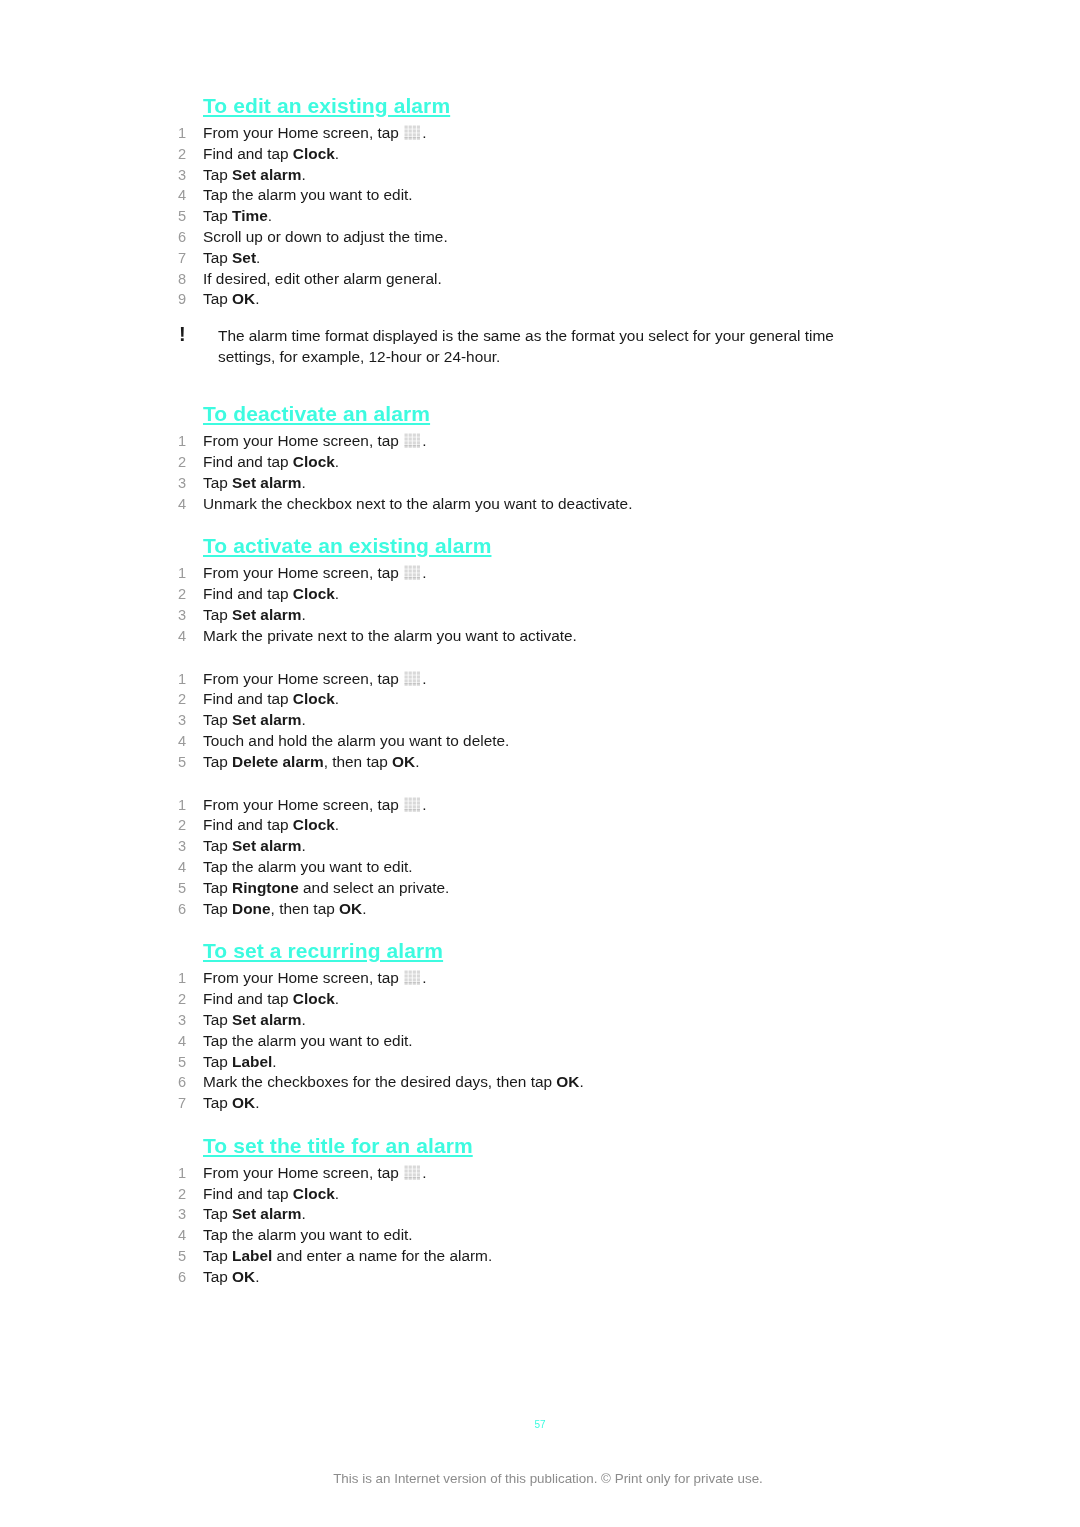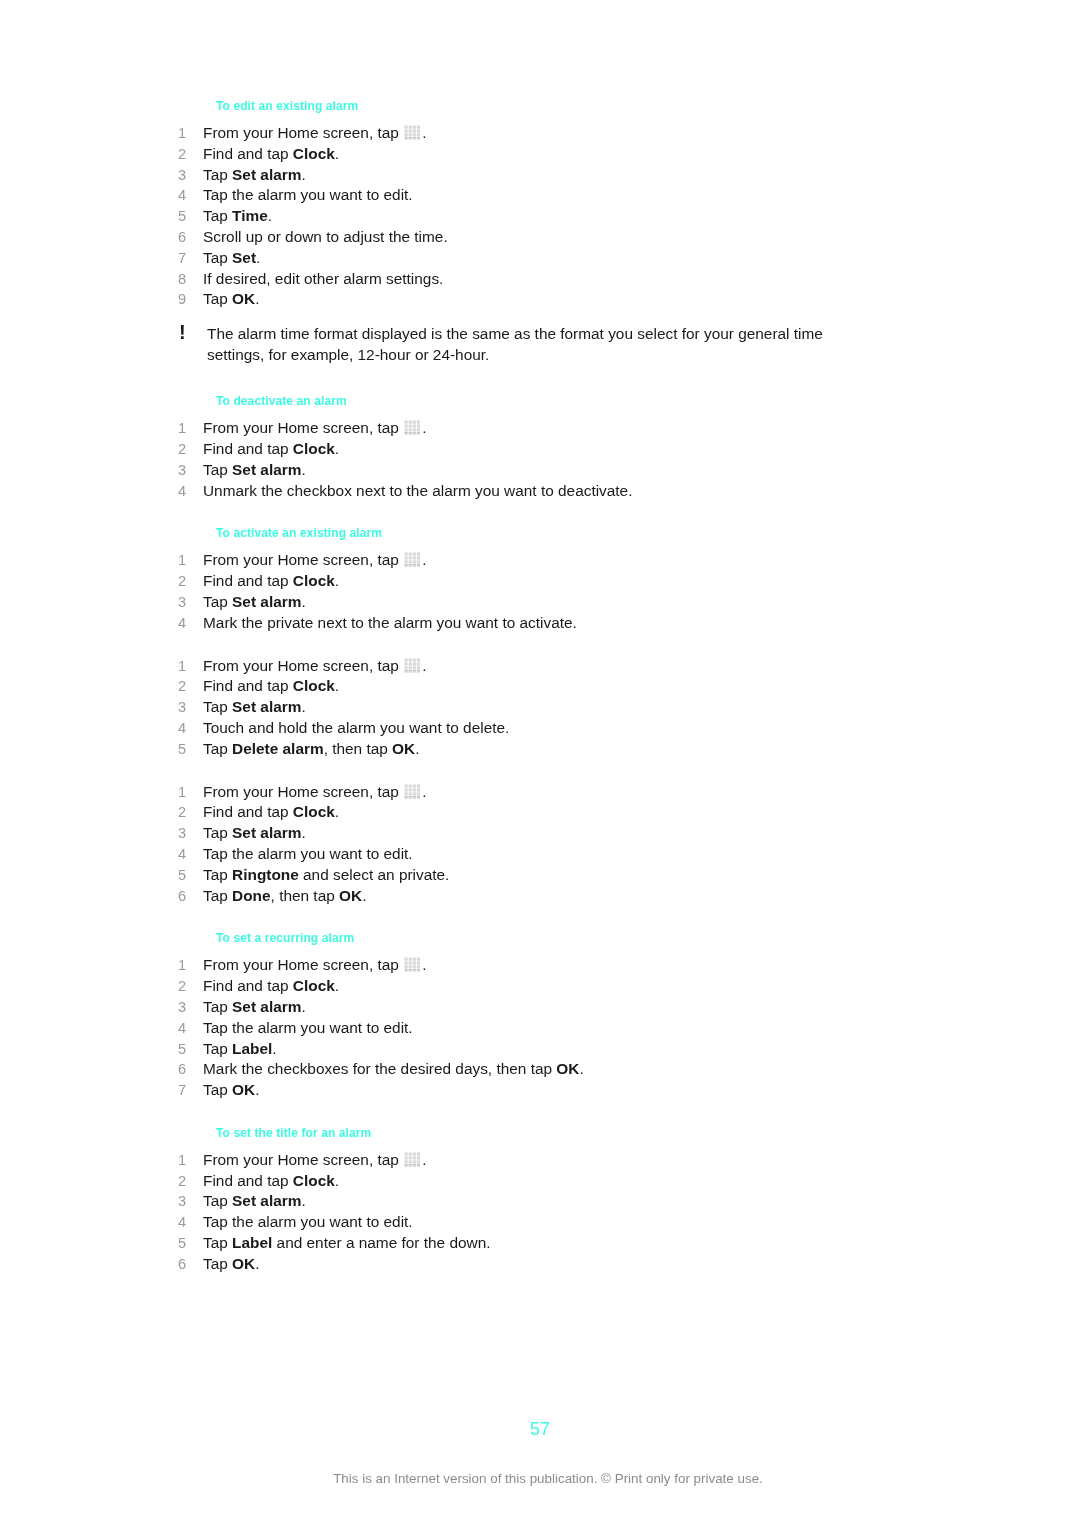--- a/index.html
+++ b/index.html
@@ -22,26 +22,27 @@
     height: 1527px;
   }
   .content {
     position: absolute;
     left: 178px;
     top: 96px;
     width: 700px;
   }
 
   h2.section-heading {
-    font-size: 12px;
+    font-size: 21px;
     font-weight: bold;
     color: #3dfbe0;
-    margin: 0 0 7px 38px;
+    margin: 0 0 7px 25px;
     letter-spacing: 0.1px;
     line-height: 20px;
+    text-decoration: underline;
   }
   .sec {
     margin-bottom: 0;
   }
   .gap-after-list { height: 22px; }
 
   ol.steps {
     list-style: none;
     margin: 0;
     padding: 0;
@@ -77,21 +78,21 @@
     position: absolute;
     left: 1px;
     top: -1px;
     font-size: 20px;
     font-weight: bold;
     color: #1a1a1a;
     line-height: 21px;
     font-family: "Liberation Sans", sans-serif;
   }
   .note p {
-    margin: 4px;
+    margin: 15px;
     font-size: 15.4px;
     line-height: 21px;
     color: #1a1a1a;
     max-width: 690px;
   }
 
   
   .grid-icon {
     display: inline-block;
     width: 17px;
@@ -103,21 +104,21 @@
   }
   .grid-icon svg { display: block; }
 
   .page-number {
     position: absolute;
     top: 1419px;
     left: 0;
     width: 1080px;
     text-align: center;
     color: #3dfbe0;
-    font-size: 18px;
+    font-size: 10px;
     font-weight: normal;
   }
   .footer-note {
     position: absolute;
     top: 1471px;
     left: 8px;
     width: 1080px;
     text-align: center;
     color: #8c8c8c;
     font-size: 13.4px;
@@ -157,21 +158,21 @@
                     <rect x="8.7" y="12.2" width="3.2" height="0.9"></rect>
                     <rect x="12.8" y="12.2" width="3.2" height="0.9"></rect>
                   </g>
                 </svg></span><span>.</span></span></li>
           <li><span class="num">2</span><span><span>Find and tap </span><span class="b">Clock</span><span>.</span></span></li>
           <li><span class="num">3</span><span><span>Tap </span><span class="b">Set alarm</span><span>.</span></span></li>
           <li><span class="num">4</span><span><span>Tap the alarm you want to edit.</span></span></li>
           <li><span class="num">5</span><span><span>Tap </span><span class="b">Time</span><span>.</span></span></li>
           <li><span class="num">6</span><span><span>Scroll up or down to adjust the time.</span></span></li>
           <li><span class="num">7</span><span><span>Tap </span><span class="b">Set</span><span>.</span></span></li>
-          <li><span class="num">8</span><span><span>If desired, edit other alarm settings.</span></span></li>
+          <li><span class="num">8</span><span><span>If desired, edit other alarm general.</span></span></li>
           <li><span class="num">9</span><span><span>Tap </span><span class="b">OK</span><span>.</span></span></li>
         </ol>
         <div class="note">
           <span class="bang">!</span>
           <p>The alarm time format displayed is the same as the format you select for your general time settings, for example, 12-hour or 24-hour.</p>
         </div>
         <div class="gap-after-list"></div>
       </div>
       <div class="sec">
         <h2 class="section-heading">To deactivate an alarm</h2>
@@ -383,21 +384,21 @@
                   <g fill="#bdbdbd">
                     <rect x="0.5" y="12.2" width="3.2" height="0.9"></rect>
                     <rect x="4.6" y="12.2" width="3.2" height="0.9"></rect>
                     <rect x="8.7" y="12.2" width="3.2" height="0.9"></rect>
                     <rect x="12.8" y="12.2" width="3.2" height="0.9"></rect>
                   </g>
                 </svg></span><span>.</span></span></li>
           <li><span class="num">2</span><span><span>Find and tap </span><span class="b">Clock</span><span>.</span></span></li>
           <li><span class="num">3</span><span><span>Tap </span><span class="b">Set alarm</span><span>.</span></span></li>
           <li><span class="num">4</span><span><span>Tap the alarm you want to edit.</span></span></li>
-          <li><span class="num">5</span><span><span>Tap </span><span class="b">Label</span><span> and enter a name for the down.</span></span></li>
+          <li><span class="num">5</span><span><span>Tap </span><span class="b">Label</span><span> and enter a name for the alarm.</span></span></li>
           <li><span class="num">6</span><span><span>Tap </span><span class="b">OK</span><span>.</span></span></li>
         </ol>
         <div class="gap-after-list"></div>
       </div>
     </div>
 
   <div class="page-number">57</div>
   <div class="footer-note">This is an Internet version of this publication. © Print only for private use.</div>
 </div>
 

